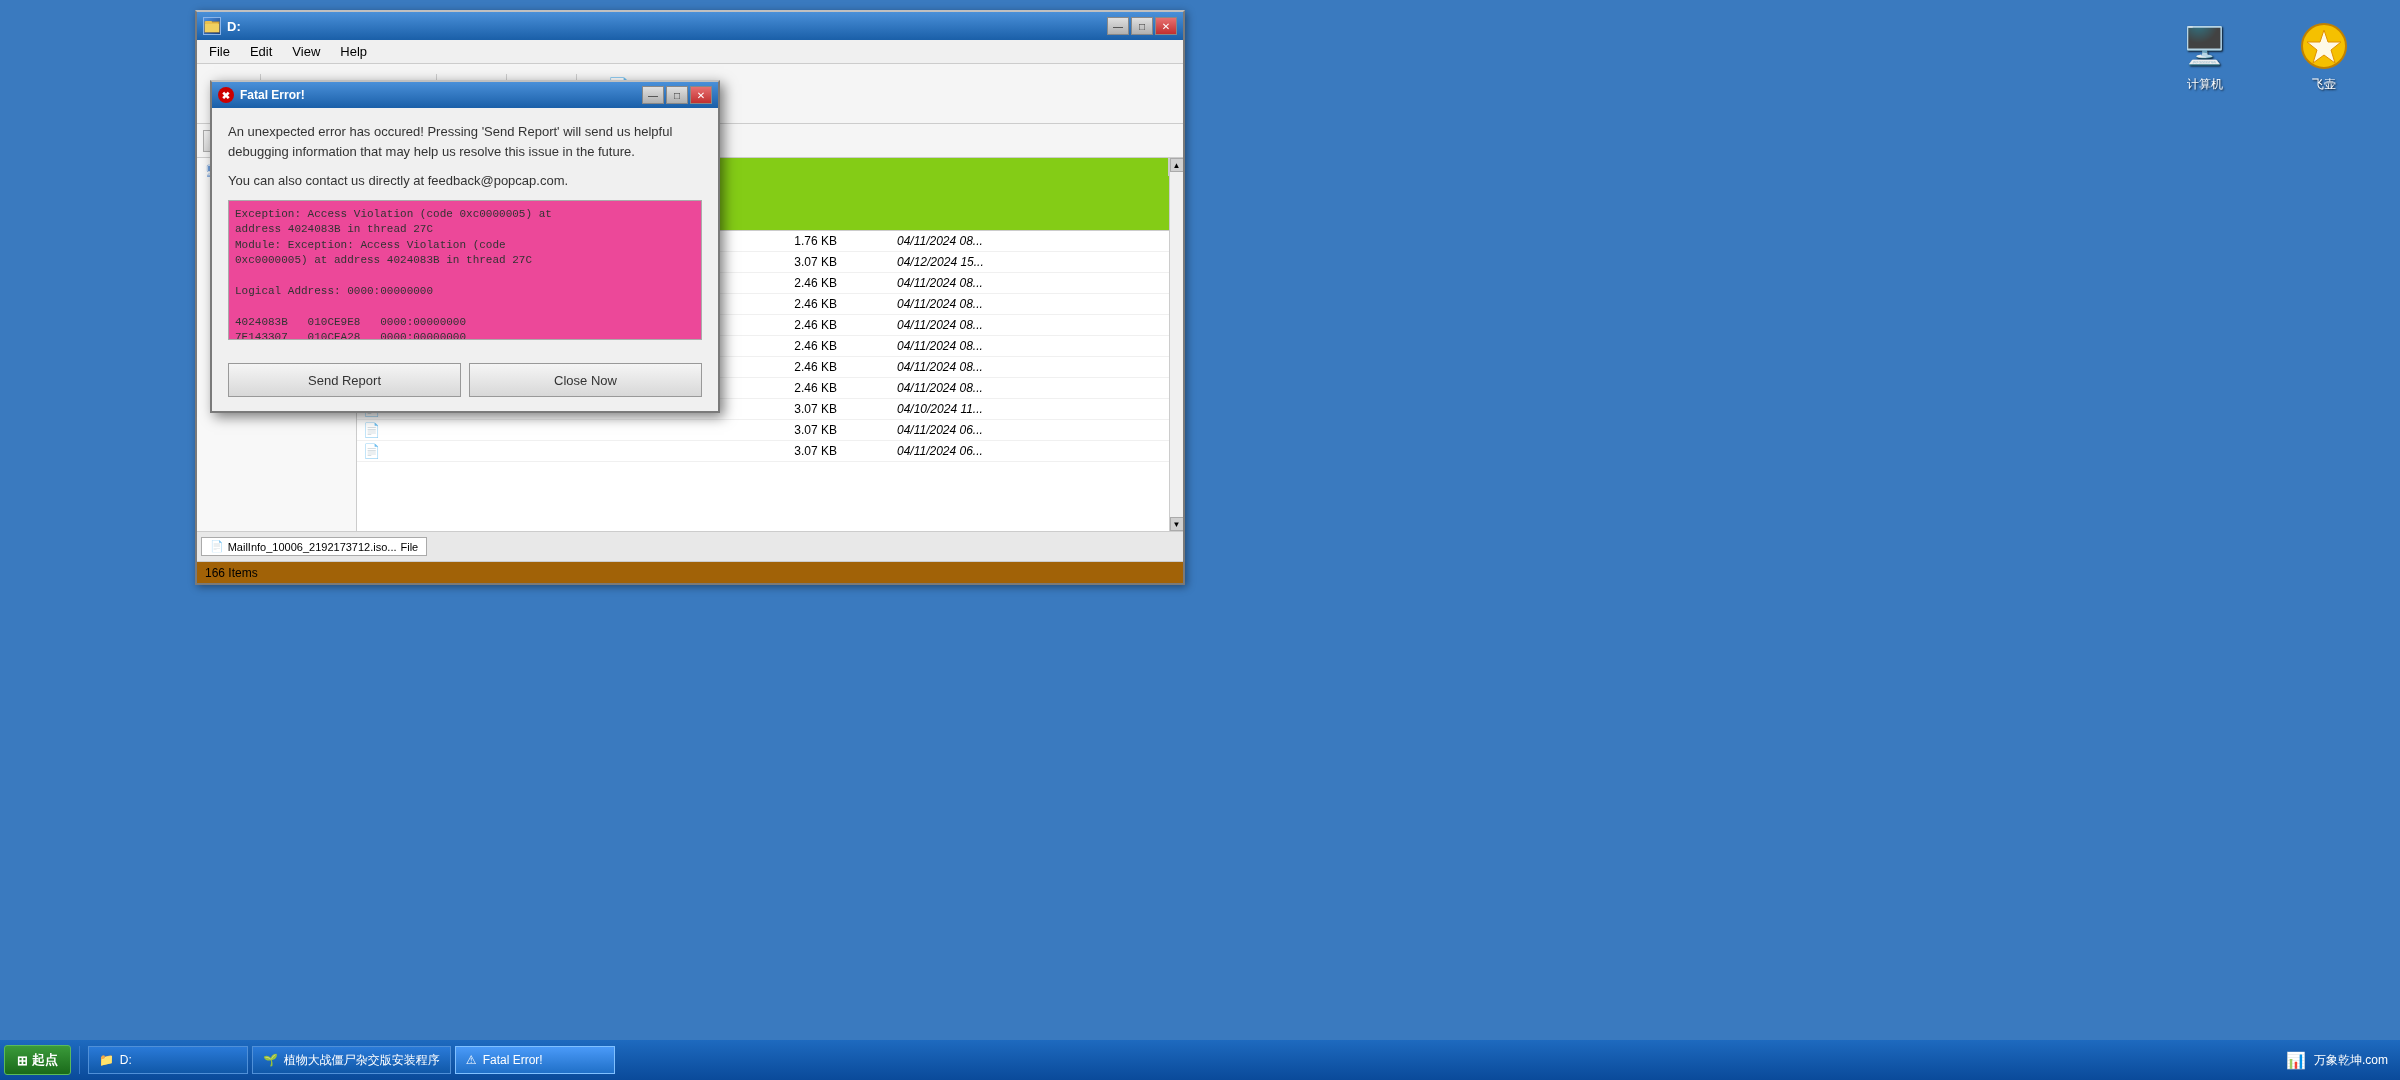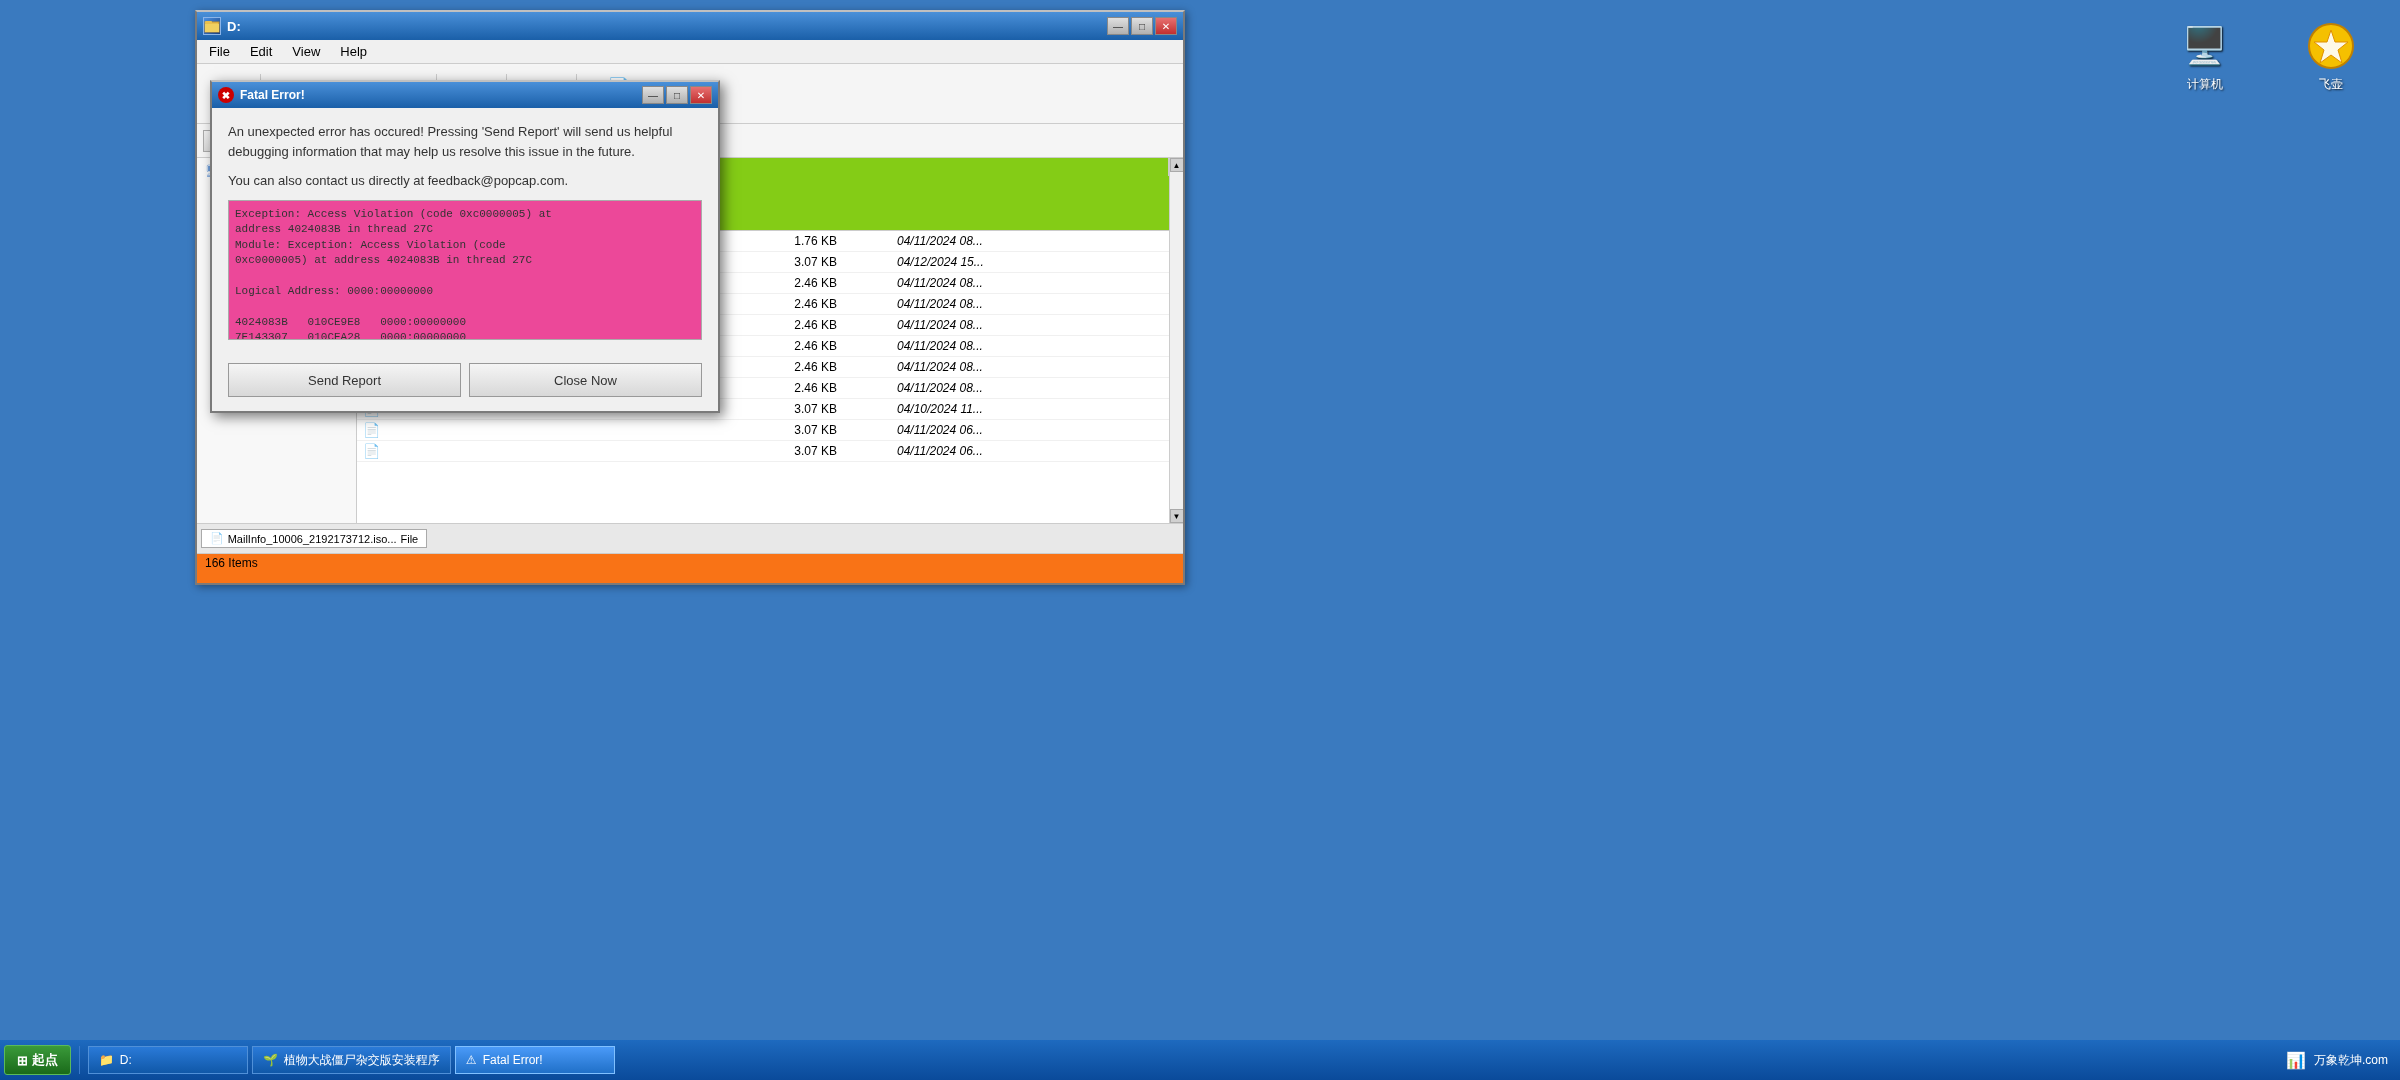--- a/index.html
+++ b/index.html
@@ -263,26 +263,27 @@
     .file-row .col-type {
       padding: 1px 6px;
     }
     .file-icon {
       font-size: 14px;
       color: #4a80c4;
     }
 
     
     .status-bar {
-      background: #f97316;
+      background: #a16207;
       border-top: 1px solid #ccc;
       padding: 2px 8px;
       font-size: 12px;
-      height: 30px;
-      display: flex;
+      height: 22px;
+      display: flex;
+      align-items: center;
     }
 
     
     .file-tabs {
       background: #e8e8e8;
       border-top: 1px solid #ccc;
       display: flex;
       align-items: center;
       padding: 2px 4px;
       gap: 4px;
@@ -463,21 +464,21 @@
 </head>
 <body>
 
 <div style="width:2400px;height:1080px;background:#3a7abf;position:relative;">
 
   <div class="desktop-icon" style="top:20px;right:155px;position:absolute;">
     <div class="icon-img">🖥️</div>
     <span>计算机</span>
   </div>
 
-  <div class="desktop-icon" style="top:20px;right:29px;position:absolute;">
+  <div class="desktop-icon" style="top:20px;right:36px;position:absolute;">
     <div class="icon-img">
       <svg width="52" height="52" viewBox="0 0 52 52">
         <circle cx="26" cy="26" r="22" fill="#f5c000" stroke="#c08000" stroke-width="2"></circle>
         <path d="M26 10 L30 22 L43 22 L33 30 L37 43 L26 35 L15 43 L19 30 L9 22 L22 22 Z" fill="white" opacity="0.9"></path>
         <path d="M26 10 L30 22 L43 22 L33 30 L37 43 L26 35 L15 43 L19 30 L9 22 L22 22 Z" fill="none" stroke="#e09000" stroke-width="1"></path>
       </svg>
     </div>
     <span>飞壶</span>
   </div>
 

